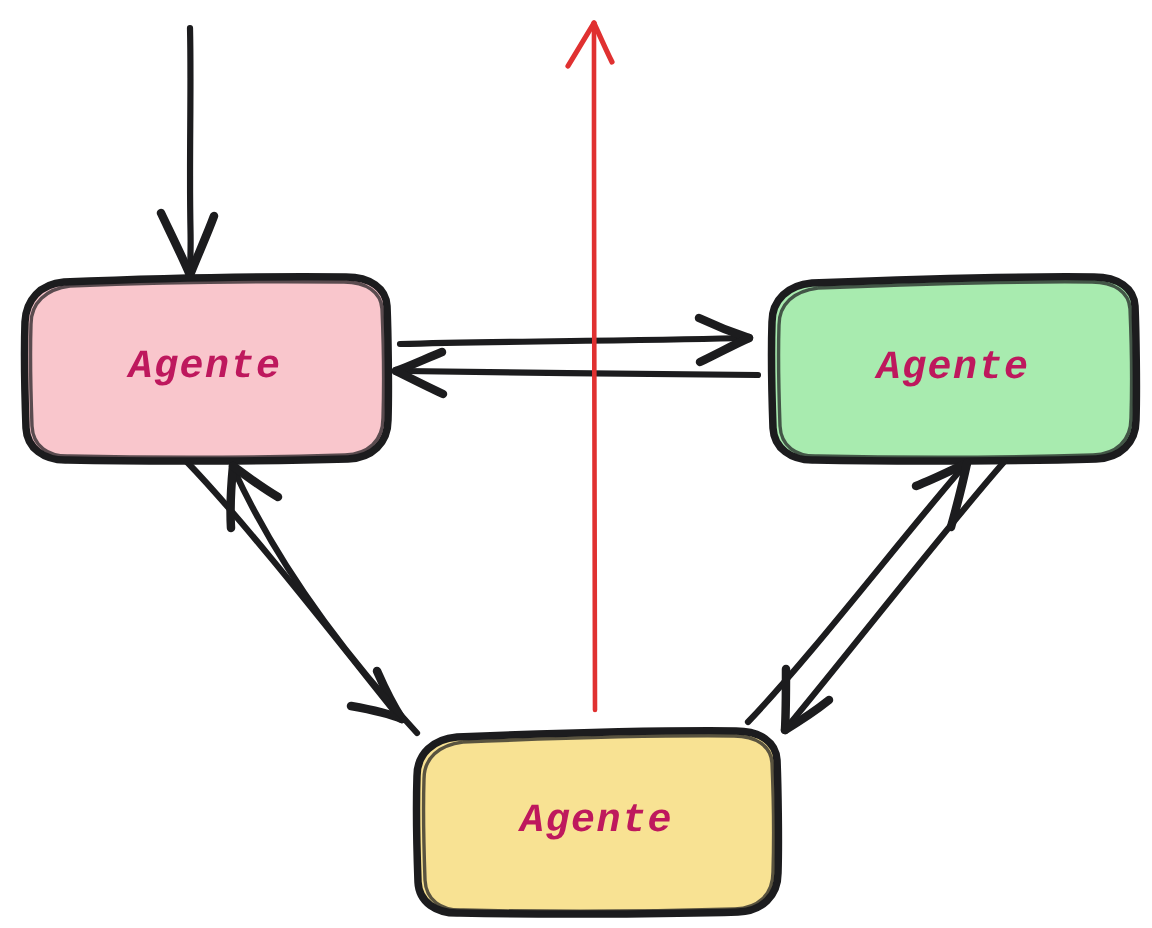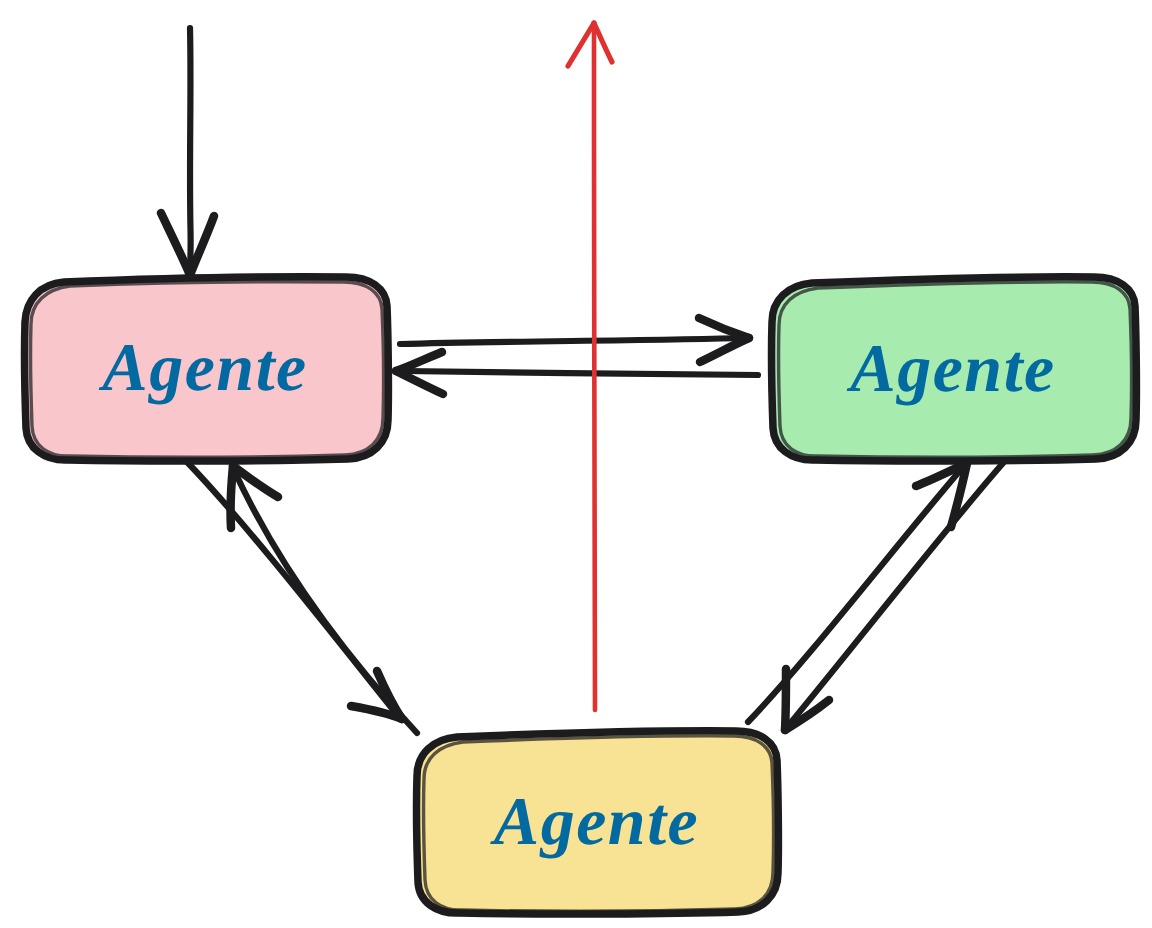--- a/index.html
+++ b/index.html
@@ -26,25 +26,25 @@
     left: 0;
     width: 1152px;
     height: 928px;
   }
   .node-label {
     position: absolute;
     display: flex;
     align-items: center;
     justify-content: center;
     pointer-events: none;
-    font-family: Liberation Serif, serif;
-    font-size: 68px;
+    font-family: Liberation Mono, monospace;
+    font-size: 40px;
     font-style: italic;
     font-weight: 600;
-    color: #0369a1;
+    color: #be185d;
     letter-spacing: 1.5px;
     white-space: nowrap;
     text-rendering: geometricPrecision;
   }
   #label-agent-pink  { left: 22px;  top: 278px; width: 366px; height: 179px; }
   #label-agent-green { left: 770px; top: 280px; width: 366px; height: 177px; }
   #label-agent-yellow{ left: 415px; top: 733px; width: 363px; height: 177px; }
 </style>
 </head>
 <body>

